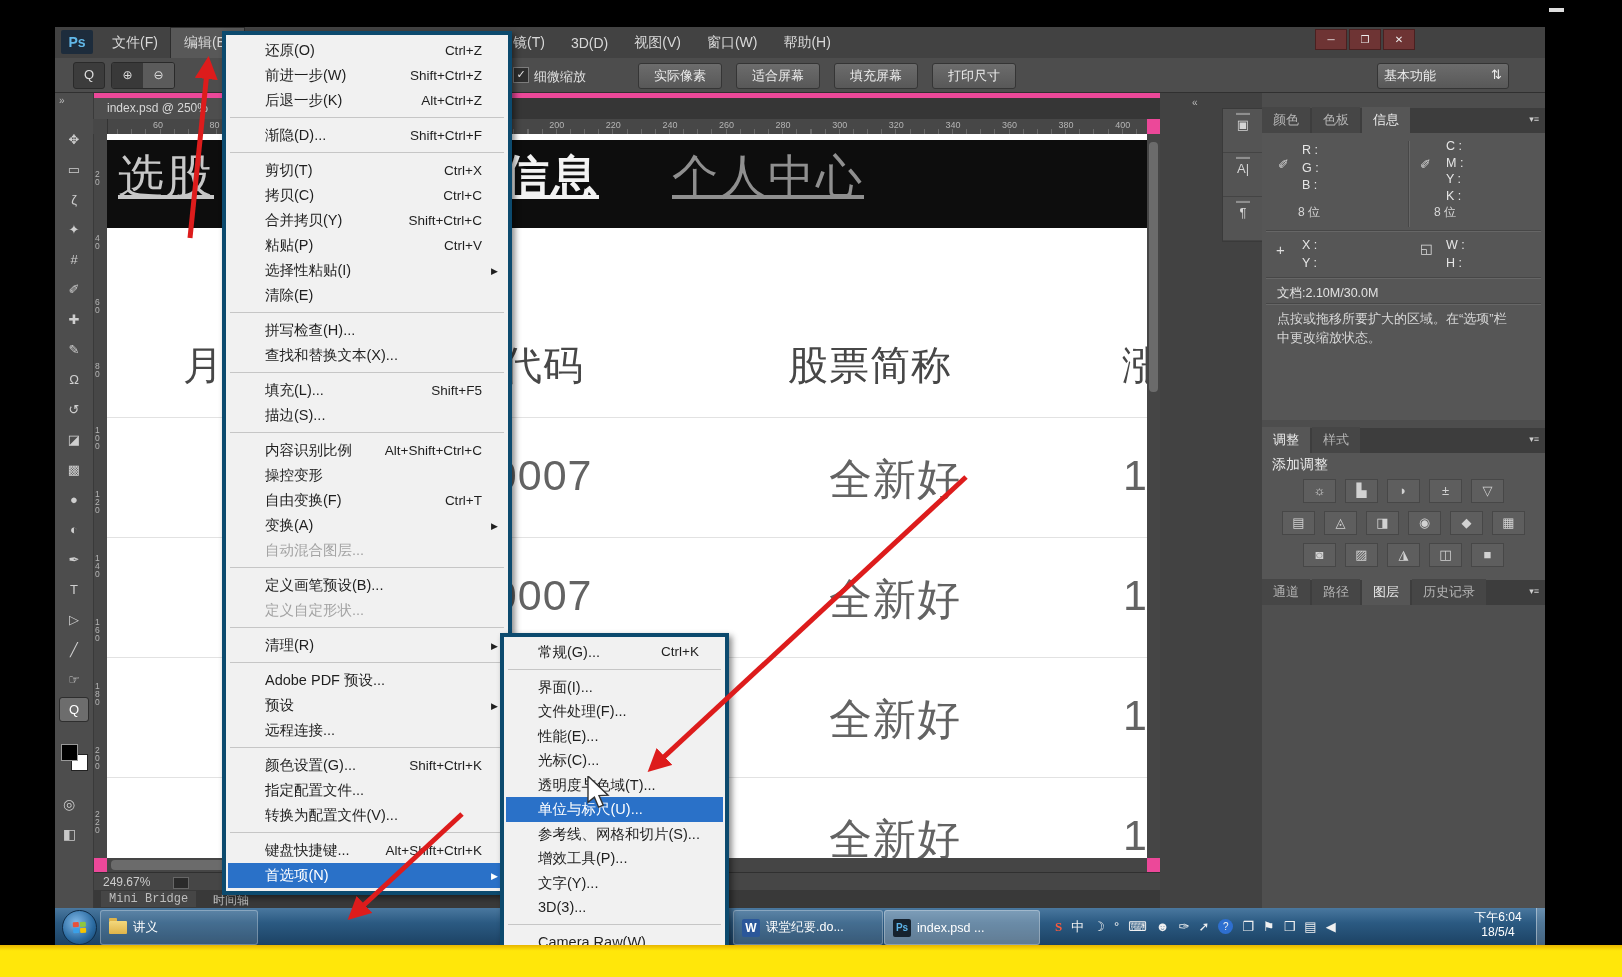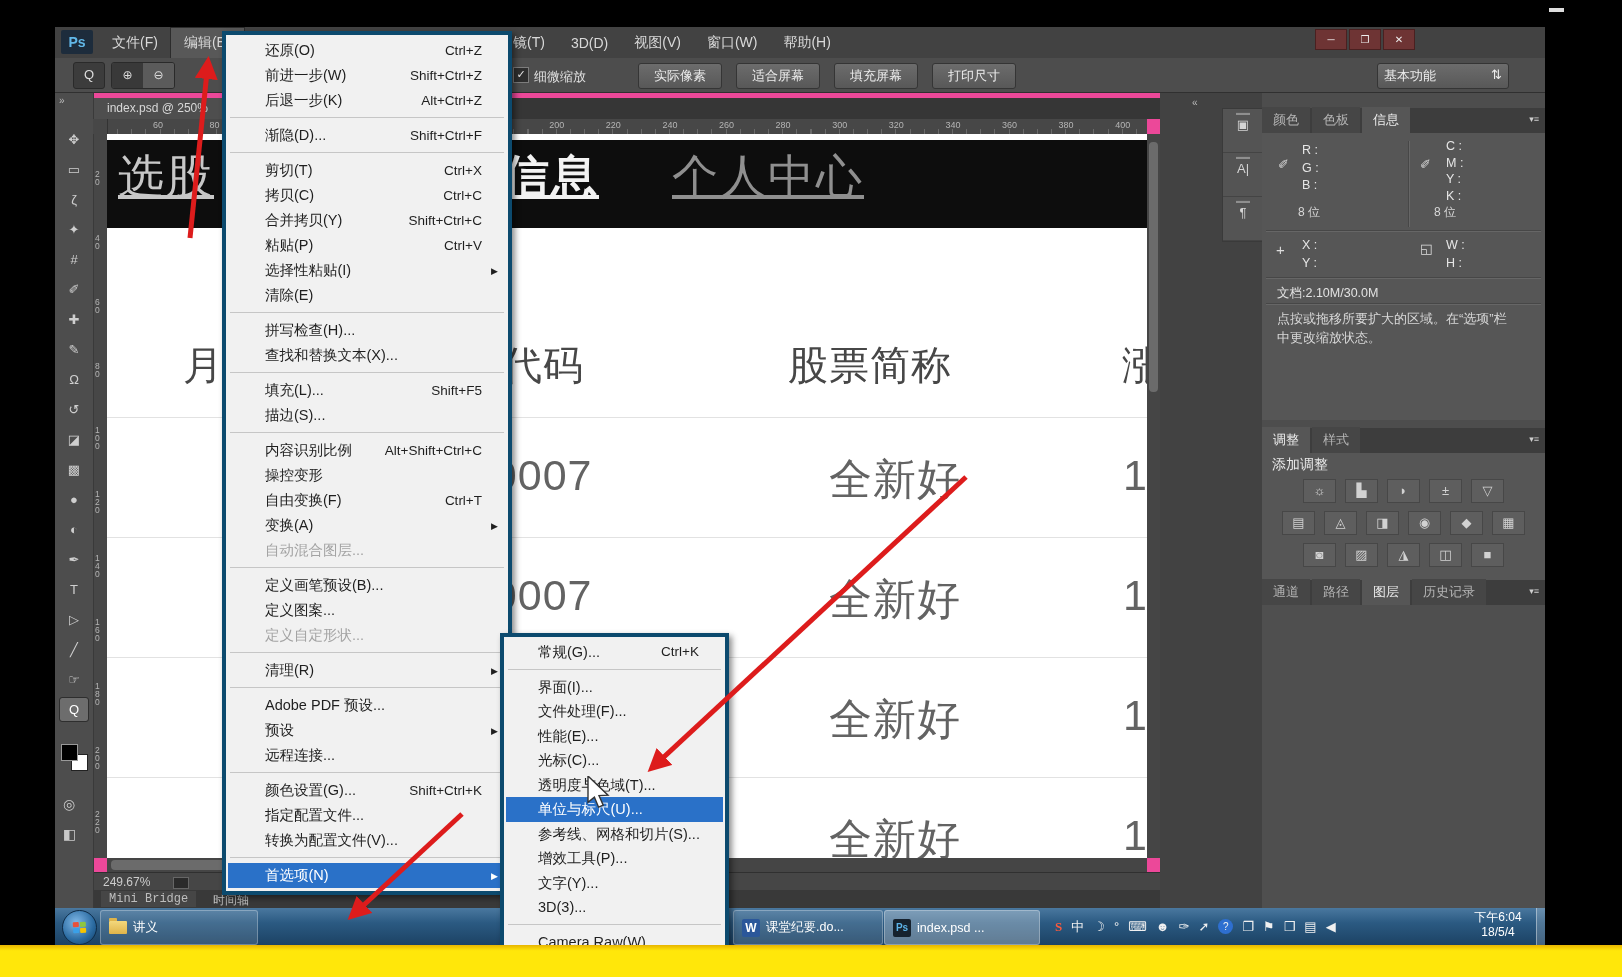--- a/index.html
+++ b/index.html
@@ -578,25 +578,20 @@
         <span class="ml">自动混合图层...</span>
         <span class="msc"></span>
         <span class="marr"></span>
       </div>
       <div class="msep"></div>
       <div class="mi">
         <span class="ml">定义画笔预设(B)...</span>
         <span class="msc"></span>
         <span class="marr"></span>
       </div>
-      <div class="mi">
-        <span class="ml">定义图案...</span>
-        <span class="msc"></span>
-        <span class="marr"></span>
-      </div>
       <div class="mi dis">
         <span class="ml">定义自定形状...</span>
         <span class="msc"></span>
         <span class="marr"></span>
       </div>
       <div class="msep"></div>
       <div class="mi">
         <span class="ml">清理(R)</span>
         <span class="msc"></span>
         <span class="marr">▶</span>
@@ -627,20 +622,25 @@
         <span class="ml">指定配置文件...</span>
         <span class="msc"></span>
         <span class="marr"></span>
       </div>
       <div class="mi">
         <span class="ml">转换为配置文件(V)...</span>
         <span class="msc"></span>
         <span class="marr"></span>
       </div>
       <div class="msep"></div>
+      <div class="mi">
+        <span class="ml">键盘快捷键...</span>
+        <span class="msc">Alt+Shift+Ctrl+K</span>
+        <span class="marr"></span>
+      </div>
       <div class="mi hl">
         <span class="ml">首选项(N)</span>
         <span class="msc"></span>
         <span class="marr">▶</span>
       </div>
     </div>
 
   <div id="prefs-menu" class="menu">
 
   <div class="mi">

